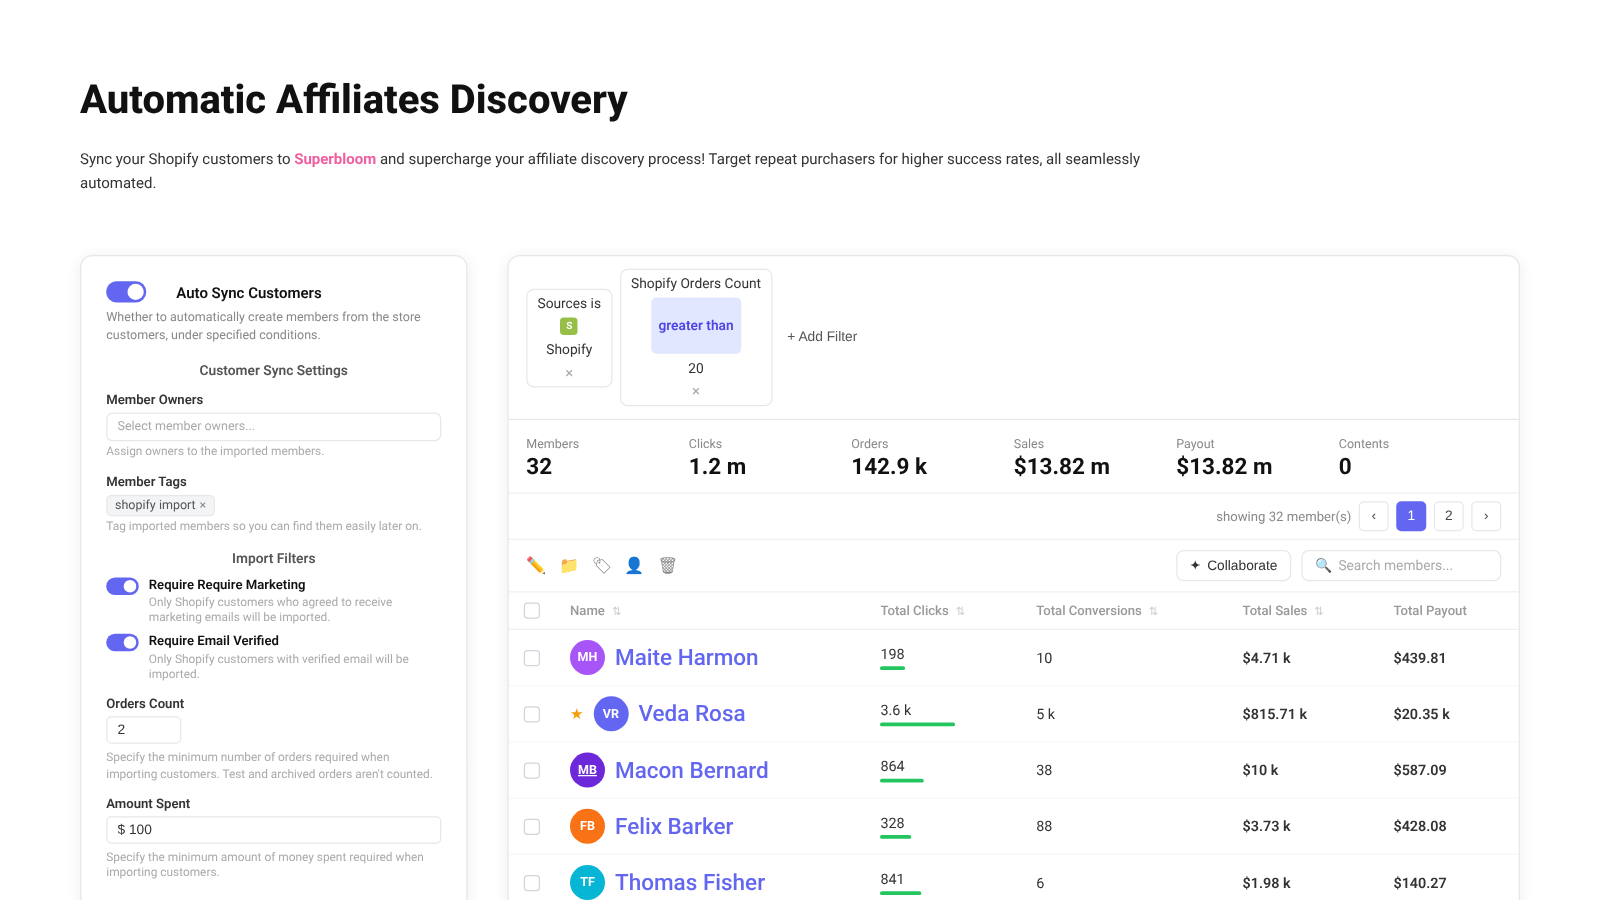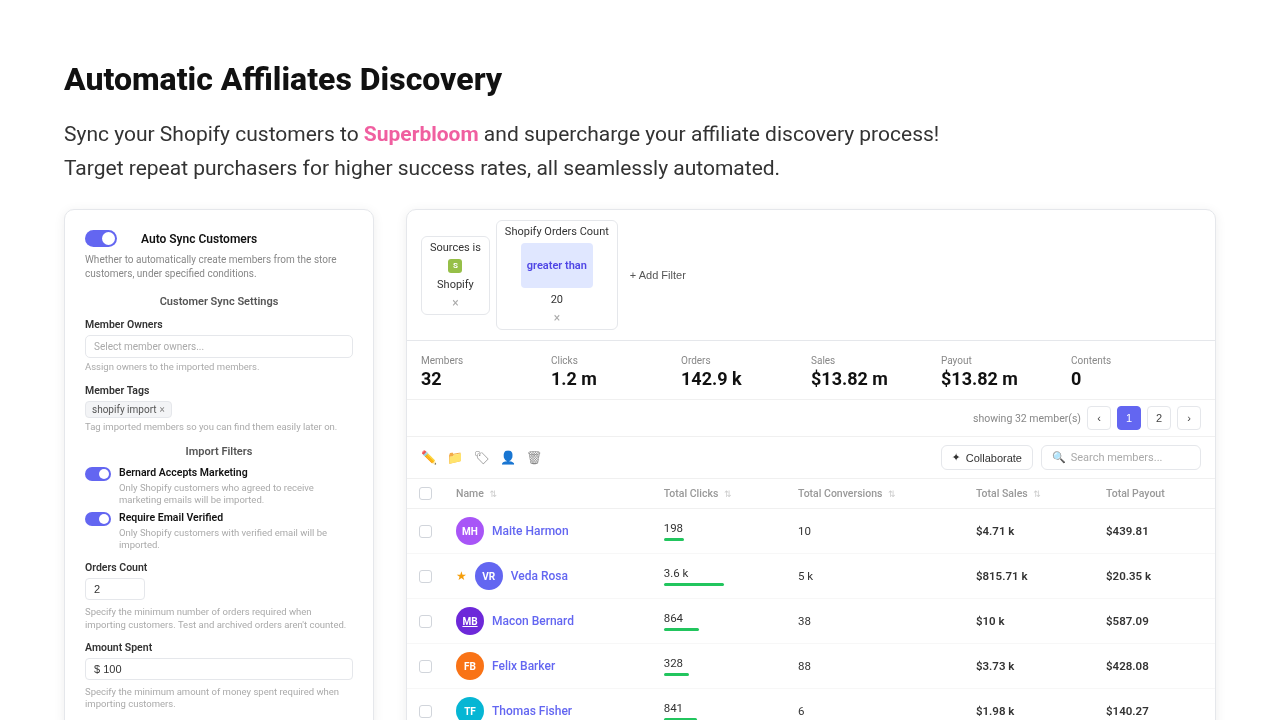--- a/index.html
+++ b/index.html
@@ -11,25 +11,25 @@
       min-height: 720px;
       padding: 60px 64px 40px;
     }
     h1 {
       font-size: 32px;
       font-weight: 800;
       margin-bottom: 20px;
       color: #111;
     }
     .subtitle {
-      font-size: 21px;
+      font-size: 12px;
       color: #333;
       line-height: 1.6;
       max-width: 900px;
-      margin-bottom: 24px;
+      margin-bottom: 48px;
     }
     .subtitle .brand {
       color: #f05fa0;
       font-weight: 700;
     }
     .panels {
       display: flex;
       gap: 32px;
       align-items: flex-start;
     }
@@ -378,21 +378,21 @@
       font-weight: 700;
       color: #fff;
       flex-shrink: 0;
     }
     .name-cell {
       display: flex;
       align-items: center;
       gap: 8px;
     }
     .member-name {
-      font-size: 12px;
+      font-size: 18px;
       font-weight: 500;
       color: #6366f1;
     }
     .star-icon {
       color: #f59e0b;
       font-size: 12px;
     }
     .sort-arrow {
       font-size: 9px;
       color: #ccc;
@@ -440,21 +440,21 @@
         <span class="tag-x">×</span>
       </span>
     </div>
     <div class="field-sub">Tag imported members so you can find them easily later on.</div>
 
     <div class="divider-label">Import Filters</div>
 
     <div class="small-toggle-row">
       <div class="small-toggle"></div>
       <div>
-        <div class="small-toggle-label">Bernard Accepts Marketing</div>
+        <div class="small-toggle-label">Require Require Marketing</div>
         <div class="field-sub">Only Shopify customers who agreed to receive marketing emails will be imported.</div>
       </div>
     </div>
 
     <div class="small-toggle-row">
       <div class="small-toggle"></div>
       <div>
         <div class="small-toggle-label">Require Email Verified</div>
         <div class="field-sub">Only Shopify customers with verified email will be imported.</div>
       </div>

